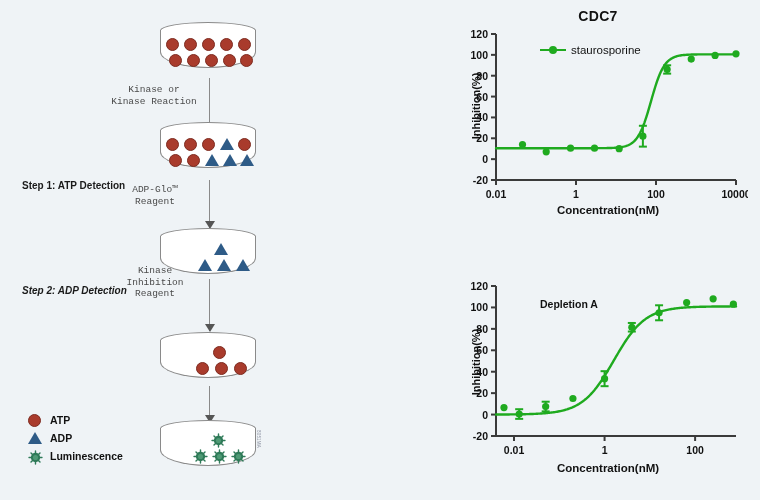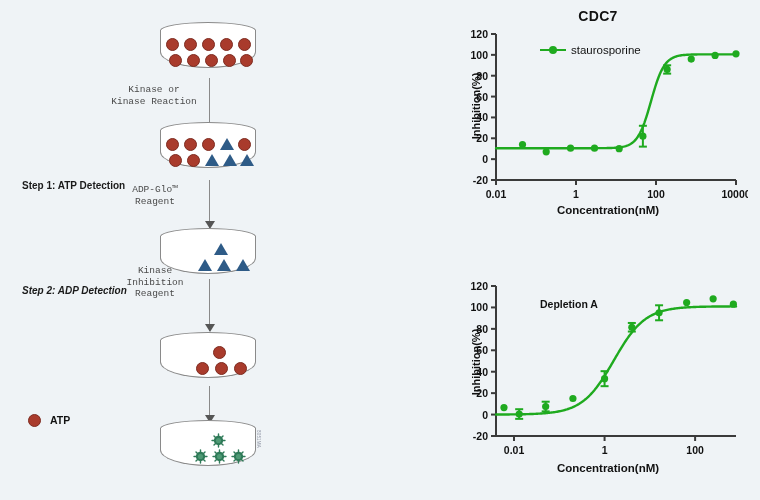--- a/index.html
+++ b/index.html
@@ -277,20 +277,47 @@
 
     <div class="watermark">8051MA</div>
 
     <div class="legend">
       <div class="legend-row">
         <span class="legend-key">
             <span class="k-atp"></span>
           </span>
         <span class="legend-text">ATP</span>
       </div>
+      <div class="legend-row">
+        <span class="legend-key">
+            <span class="k-adp"></span>
+          </span>
+        <span class="legend-text">ADP</span>
+      </div>
+      <div class="legend-row">
+        <span class="legend-key">
+          <svg width="15" height="15" viewBox="0 0 20 20">
+            <g fill="#2f7a58">
+              <circle cx="10" cy="10" r="6.2"></circle>
+              <g stroke="#2f7a58" stroke-width="1.9" stroke-linecap="round">
+                <line x1="10" y1="1.4" x2="10" y2="4.4"></line>
+                  <line x1="10" y1="15.6" x2="10" y2="18.6"></line>
+                <line x1="1.4" y1="10" x2="4.4" y2="10"></line>
+                  <line x1="15.6" y1="10" x2="18.6" y2="10"></line>
+                <line x1="4" y1="4" x2="6.1" y2="6.1"></line>
+                  <line x1="13.9" y1="13.9" x2="16" y2="16"></line>
+                <line x1="16" y1="4" x2="13.9" y2="6.1"></line>
+                  <line x1="6.1" y1="13.9" x2="4" y2="16"></line>
+              </g>
+              <circle cx="10" cy="10" r="3.4" fill="#4f9a75"></circle>
+            </g>
+          </svg>
+        </span>
+        <span class="legend-text">Luminescence</span>
+      </div>
     </div>
   </div>
 
   <div class="chart" style="left:448px;top:4px;width:300px;height:230px;">
     <div class="chart-title" style="top:4px;">CDC7</div>
     <div class="ylab" style="left:-27px;top:96px;width:110px;text-align:center;">Inhibition(%)</div>
     <div class="xlab" style="left:40px;top:200px;width:240px;">Concentration(nM)</div>
     <div class="legend-in" style="left:92px;top:40px;">
       <span class="lmark">
           <span class="lline"></span>

